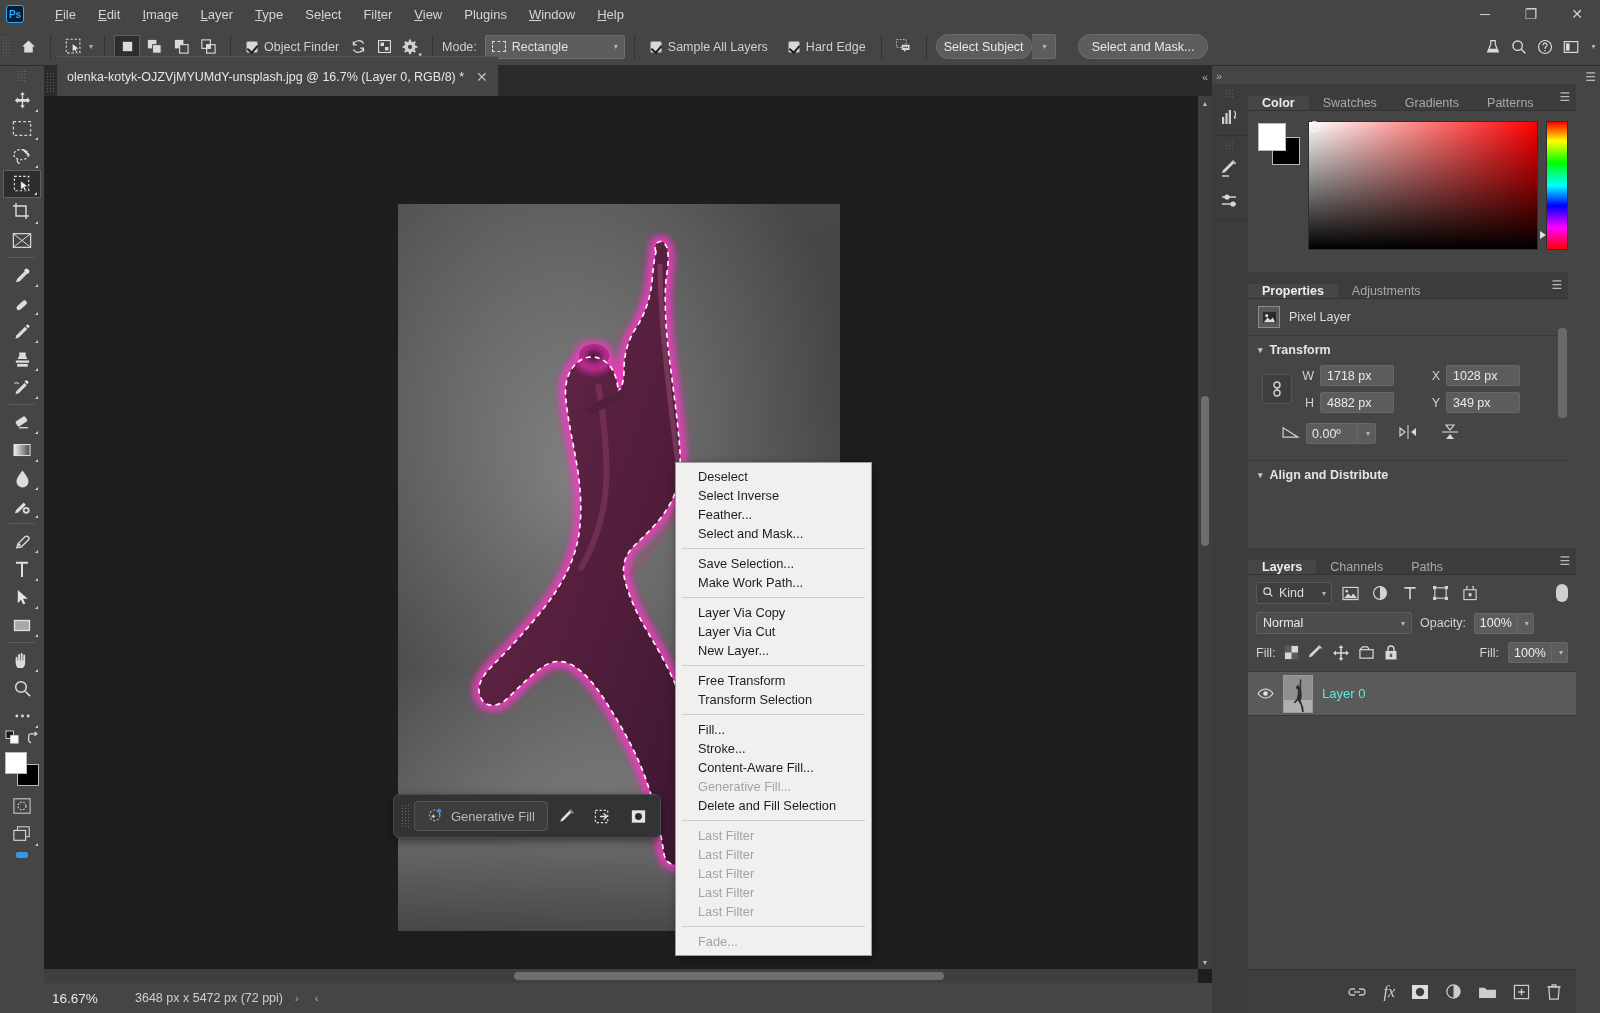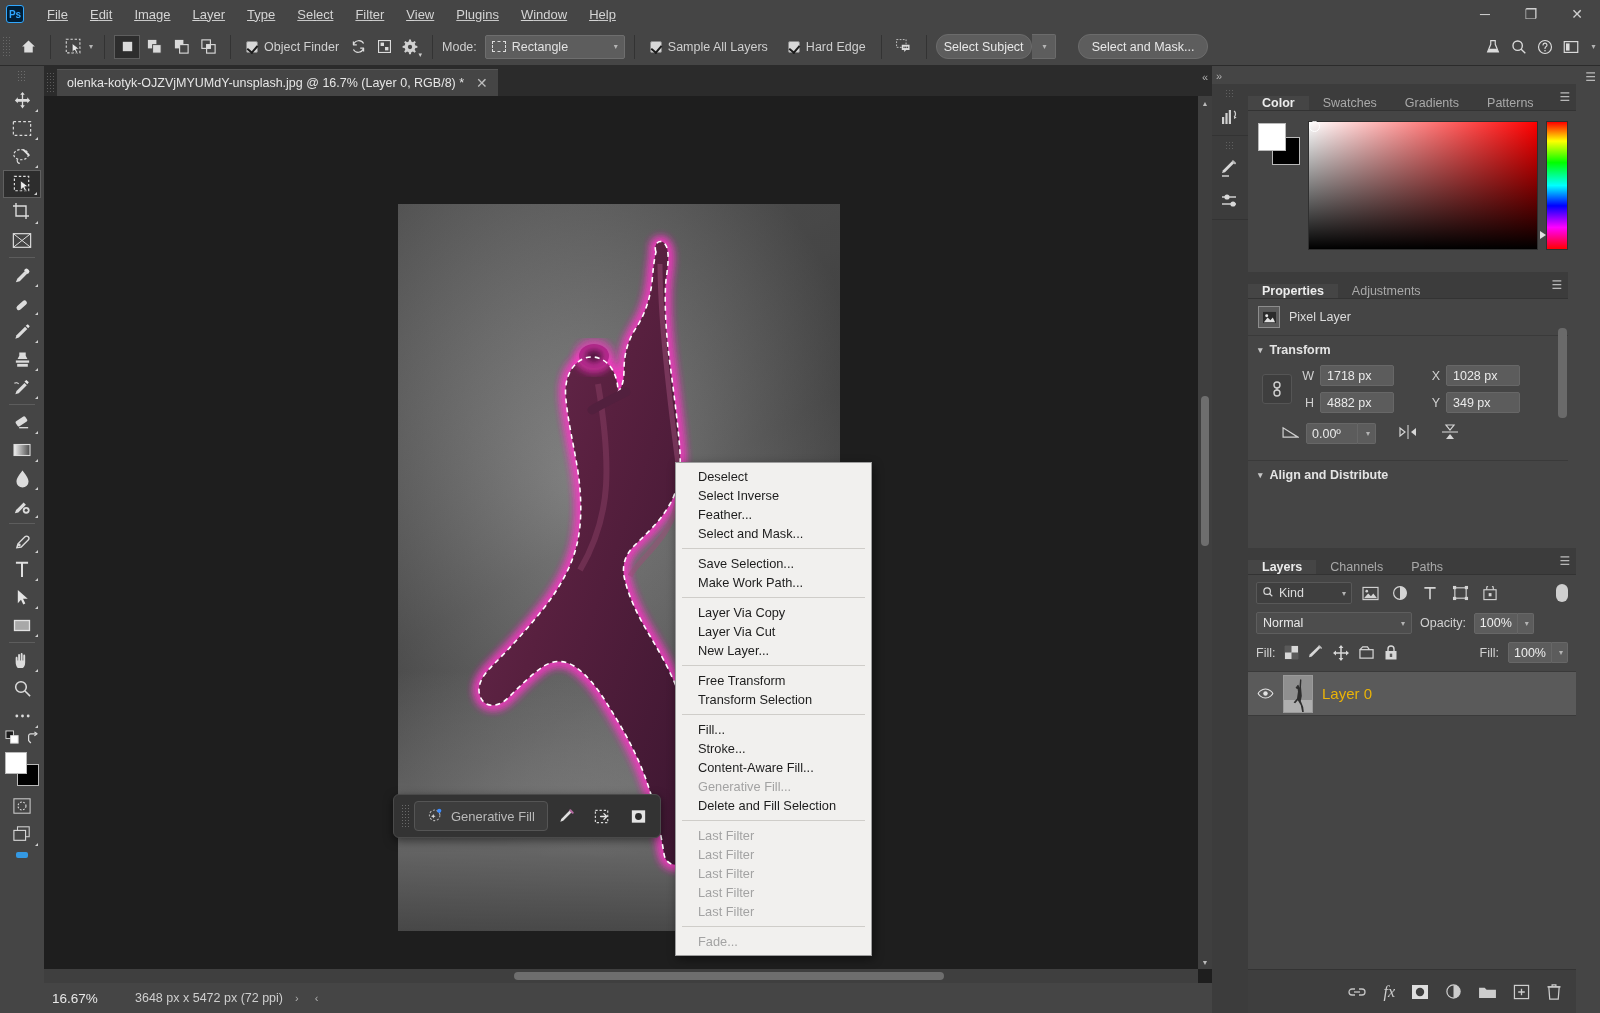--- a/index.html
+++ b/index.html
@@ -14,21 +14,21 @@
     -webkit-font-smoothing: antialiased;
   }
   .app { position: relative; width: 1600px; height: 1013px; }
 
   
   .titlebar {
     position: absolute; top: 0; left: 0; width: 1600px; height: 28px;
     background: #454545; display: flex; align-items: center;
   }
   .ps-logo {
-    width: 18px; height: 18px; margin-left: 6px; margin-right: 12px;
+    width: 18px; height: 18px; margin-left: 6px; margin-right: 20px;
     background: #001e36; border: 1px solid #31a8ff; border-radius: 3px;
     color: #31a8ff; font-size: 10px; font-weight: bold;
     display: flex; align-items: center; justify-content: center;
   }
   .menu-item {
     padding: 4px 11px; font-size: 13px; color: #d4d4d4; cursor: default;
   }
   .menu-item u { text-decoration: underline; }
   .titlebar-spacer { flex: 1; }
   .win-btn {
@@ -139,21 +139,21 @@
   .tabstrip {
     position: absolute; top: 66px; left: 44px; width: 1168px; height: 30px;
     background: #2b2b2b; display: flex; align-items: flex-end;
   }
   .tabstrip-grip {
     width: 9px; height: 20px; margin: 0 2px 4px 2px;
     background-image: radial-gradient(#5c5c5c 0.8px, transparent 0.9px);
     background-size: 3px 3px;
   }
   .doc-tab {
-    height: 27px; background: #454545; display: flex; align-items: center;
+    height: 40px; background: #454545; display: flex; align-items: center;
     padding: 0 10px; gap: 12px; font-size: 12.5px; color: #e6e6e6;
     border-top: 1px solid #555;
   }
   .tab-close { font-size: 14px; color: #bdbdbd; }
   .panel-collapse-btn {
     position: absolute; right: 4px; top: 5px; font-size: 11px; color: #b0b0b0;
   }
 
   
   .canvas-area {
@@ -366,21 +366,21 @@
     position: absolute; right: 1px; top: 56px; width: 9px; height: 90px;
     background: #6a6a6a; border-radius: 4px;
   }
 
   
   .layers-panel { position: absolute; left: 0; top: 464px; right: 0; bottom: 0; }
   .filter-row {
     display: flex; align-items: center; gap: 6px; padding: 7px 8px 6px 8px;
   }
   .kind-select {
-    width: 96px; height: 22px; background: #3f3f3f; border: 1px solid #585858;
+    width: 76px; height: 22px; background: #3f3f3f; border: 1px solid #585858;
     border-radius: 2px; display: flex; align-items: center; gap: 5px;
     padding: 0 5px; font-size: 12.5px; color: #dcdcdc;
   }
   .kind-select .chev { margin-left: auto; }
   .filter-ico {
     width: 24px; height: 22px; display: flex; align-items: center;
     justify-content: center; color: #d3d3d3;
   }
   .filter-toggle {
     margin-left: auto; width: 12px; height: 18px; background: #cfcfcf;
@@ -414,21 +414,21 @@
   .layer-row {
     display: flex; align-items: center; gap: 9px; height: 44px;
     padding: 0 8px; background: #5a5a5a; border-bottom: 1px solid #3a3a3a;
   }
   .eye-cell { width: 18px; display: flex; justify-content: center; color: #e0e0e0; }
   .layer-thumb {
     width: 30px; height: 38px; border: 1px solid #9a9a9a; overflow: hidden;
     background: linear-gradient(160deg, #9d9d9d, #6f6f6f 55%, #c2c2c2 100%);
     position: relative;
   }
-  .layer-name { font-size: 15px; color: #eab308; }
+  .layer-name { font-size: 13px; color: #5eead4; }
   .layers-footer {
     position: absolute; left: 0; right: 0; bottom: 0; height: 44px;
     background: #3e3e3e; border-top: 1px solid #333;
     display: flex; align-items: center; justify-content: flex-end;
     gap: 16px; padding-right: 14px;
   }
   .lf-ico { color: #c8c8c8; display: flex; align-items: center; }
 
   
   .ctxmenu {
@@ -445,21 +445,21 @@
   .ctx-item.dim { color: #a3a3a3; }
   .ctx-sep { height: 1px; background: #cfcdc9; margin: 5px 6px; }
 </style>
 </head>
 <body>
 
 <div class="app">
 
   <div class="titlebar">
     <div class="ps-logo">Ps</div>
-    <div id="menu-holder" style="display:flex;align-items:flex-start;text-decoration:underline;">
+    <div id="menu-holder" style="display:flex;align-items:flex-start;">
         <div class="menu-item"><u>F</u>ile</div>
         <div class="menu-item"><u>E</u>dit</div>
         <div class="menu-item"><u>I</u>mage</div>
         <div class="menu-item"><u>L</u>ayer</div>
         <div class="menu-item"><u>T</u>ype</div>
         <div class="menu-item">Se<u>l</u>ect</div>
         <div class="menu-item">Fil<u>t</u>er</div>
         <div class="menu-item"><u>V</u>iew</div>
         <div class="menu-item">Plugins</div>
         <div class="menu-item"><u>W</u>indow</div>

